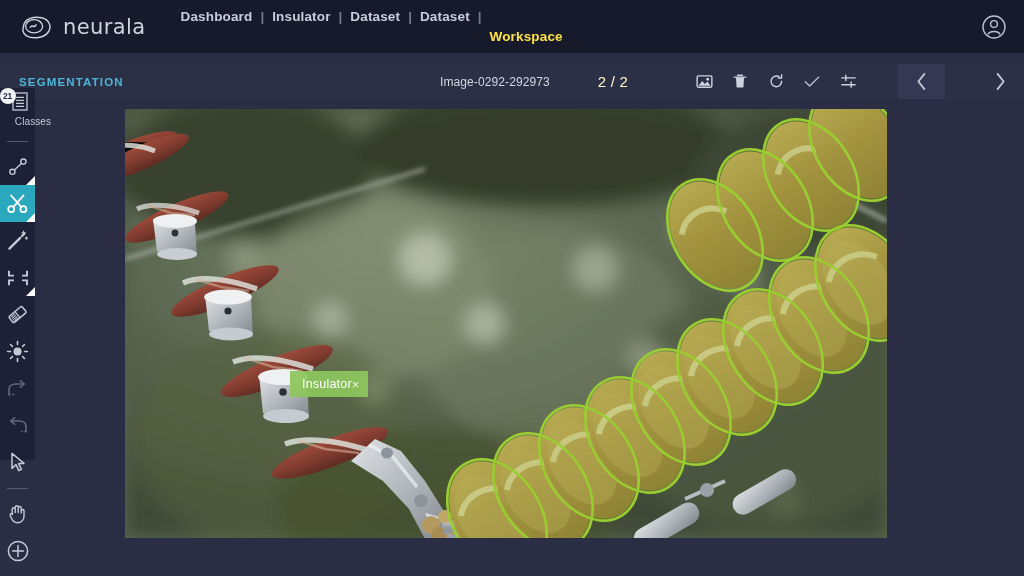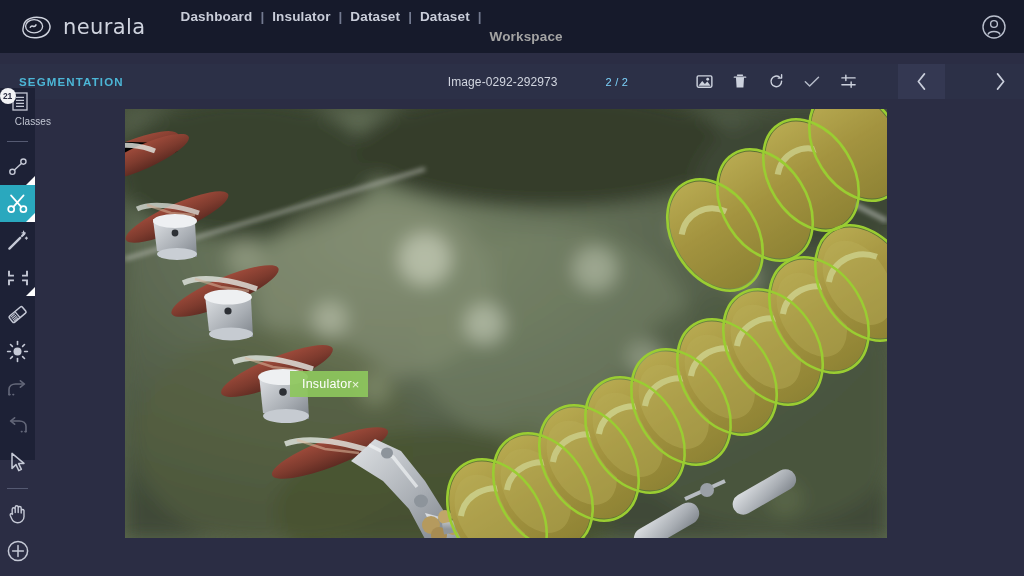--- a/index.html
+++ b/index.html
@@ -20,40 +20,40 @@
   .logo-mark{ width:36px; height:26px; flex:0 0 auto; }
   .logo-text{
     font-size:21px; color:#cfd3de; letter-spacing:.4px;
     font-family:"DejaVu Sans", sans-serif; font-weight:400;
   }
   .nav{ display:flex; margin-left:34px; }
   .nav-item{
     font-size:13.5px; font-weight:bold; color:#c9cdd9; letter-spacing:.15px;
     padding:0 1px; cursor:pointer; white-space:nowrap;
   }
-  .nav-item.active{ color:#a3a3a3;margin-top:20px; }
+  .nav-item.active{ color:#fde047;margin-top:20px; }
   .nav-sep{ color:#6d7governs; }
   .nav-sep{ color:#737a90; font-size:13.5px; font-weight:bold; padding:0 7px; }
   .avatar{ position:absolute; right:17px; top:14px; width:26px; height:26px; cursor:pointer; }
 
   
   .subbar{
     position:absolute; left:0; top:64px; width:1024px; height:35px;
     background:#2c3047; display:flex; align-items:center;
   }
   .seg-title{
     margin-left:19px; font-size:11.5px; font-weight:bold; color:#4cb6d6;
     letter-spacing:1.15px;
   }
   .subbar-right{
     position:absolute; right:0; top:0; height:35px;
     display:flex; align-items:center;gap:32px;
   }
   .img-name{ font-size:12px; color:#d2d6e0; letter-spacing:.1px; }
-  .img-count{ font-size:11px; color:#7dd3fc; margin-left:16px; letter-spacing:.2px; }
+  .img-count{ font-size:15px; color:#fef9c3; margin-left:16px; letter-spacing:.2px; }
   .tb-icons{ display:flex; align-items:center; margin-left:26px; gap:0px; }
   .tb-btn{
     width:36px; height:35px; display:flex; align-items:center; justify-content:center;
     cursor:pointer;
   }
   .nav-btn{
     width:47px; height:35px; display:flex; align-items:center; justify-content:center;
     cursor:pointer;
   }
   .nav-btn.prev{ background:#343852; }

